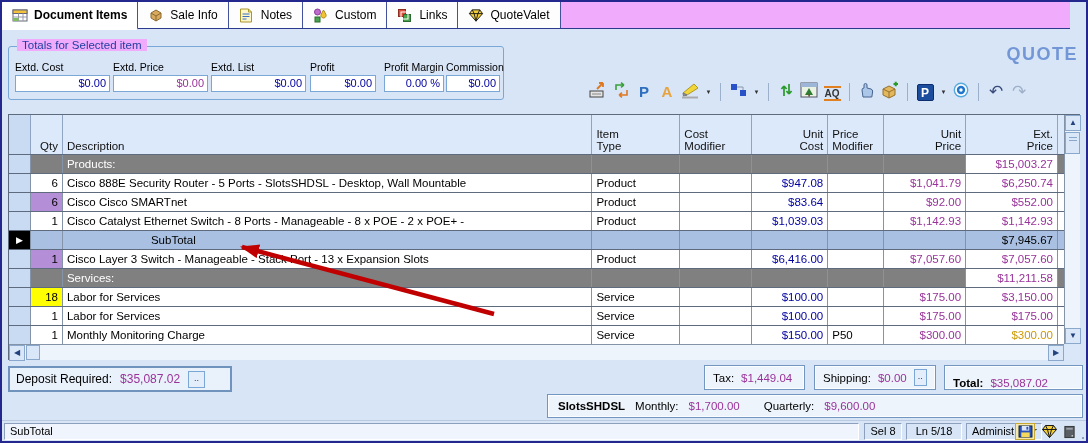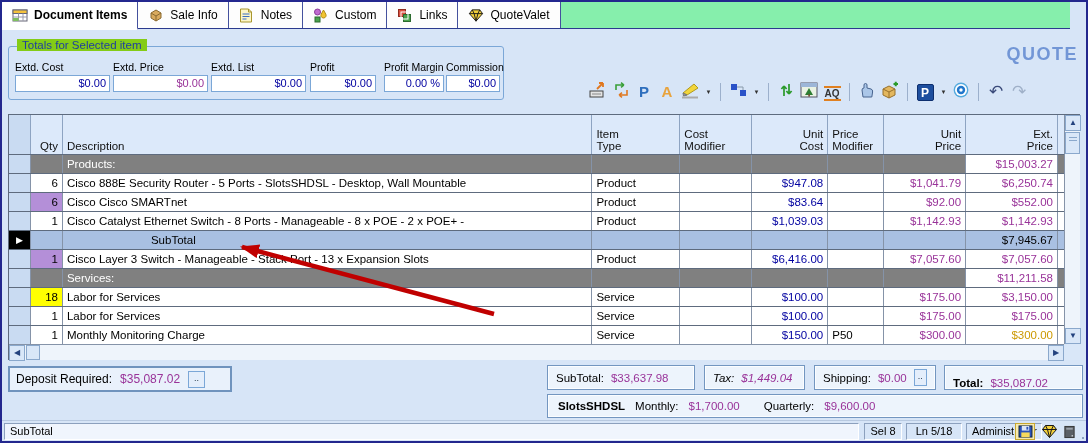--- a/index.html
+++ b/index.html
@@ -1,31 +1,31 @@
 <!DOCTYPE html>
 <html><head>
 <meta charset="utf-8">
 <style>
   * { box-sizing: border-box; margin: 0; padding: 0; }
   body { font-family: "Liberation Sans", sans-serif; background:#fff; }
   .window { position:relative; width:1088px; height:443px; background:#d7e5f7;
             border:2px solid #23278e; overflow:hidden; font-family:"Liberation Sans", sans-serif; }
 
   
-  .tabbar { position:absolute; left:0; top:0; right:16px; height:27px; background:#86efac;
+  .tabbar { position:absolute; left:0; top:0; right:16px; height:27px; background:#f0abfc;
             border-bottom:1px solid #2b3a8e; display:flex; z-index:5;text-align:right; }
   .tab { display:flex; align-items:center; gap:6px; padding:0 10px; font-size:12px; color:#000;
          border-right:1px solid #44519e; cursor:default; background:#fdfdfd; }
   .tab.active { font-weight:bold; background:#fff; border-bottom:2px solid #fff; margin-bottom:-2px; z-index:6; }
   .tab .ic { display:inline-flex; width:16px; height:15px; }
 
   
   .grpbox { position:absolute; left:6px; top:44px; width:496px; height:54px;
             border:1px solid #7ba7d7; border-radius:3px; }
-  .grpbox .legend { position:absolute; top:-8px; left:8px; background:#84cc16; padding:0 5px;
+  .grpbox .legend { position:absolute; top:-8px; left:8px; background:#f0abfc; padding:0 5px;
             font-size:11.5px; color:#1f3f9f; white-space:nowrap; }
   .tfield { position:absolute; top:14px; }
   .tfield .lbl { font-size:10.5px; color:#000; white-space:nowrap; margin-bottom:2px; }
   .tfield .val { height:17px; background:#fff; border:1px solid #7ba7d7; font-size:11px;
             text-align:right; padding:1px 3px 0 3px; color:#0000a0; }
   .tfield .val.purple { color:#993399; }
 
   .quote-word { position:absolute; right:8px; top:42px; font-size:18px; font-weight:bold;
             letter-spacing:1.5px; color:#7296d6; }
 
@@ -472,25 +472,21 @@
     </defs>
     <line x1="492" y1="312" x2="240" y2="245" stroke="#c00000" stroke-width="4.5" marker-end="url(#ah)"></line>
   </svg>
 
   <div class="deposit">
     <span class="lab">Deposit Required:</span>
     <span class="money" style="color:#993399;">$35,087.02</span>
     <span class="more-btn">..</span>
   </div>
 
-  <div class="botbox" style="left:545px;width:148px;">
-    <span class="lab">SubTotal:</span>
-    <span class="money">$33,637.98</span>
-  </div>
-  <div class="botbox" style="left:702px;width:101px;font-style:italic;">
+  <div class="botbox" style="left:702px;width:101px;">
     <span class="lab">Tax:</span>
     <span class="money">$1,449.04</span>
   </div>
   <div class="botbox" style="left:812px;width:122px;">
     <span class="lab">Shipping:</span>
     <span class="money">$0.00</span>
     <span class="more-btn">..</span>
   </div>
   <div class="botbox" style="left:942px;width:139px;align-items:flex-end;">
     <span class="lab" style="font-weight:bold;">Total:</span>

